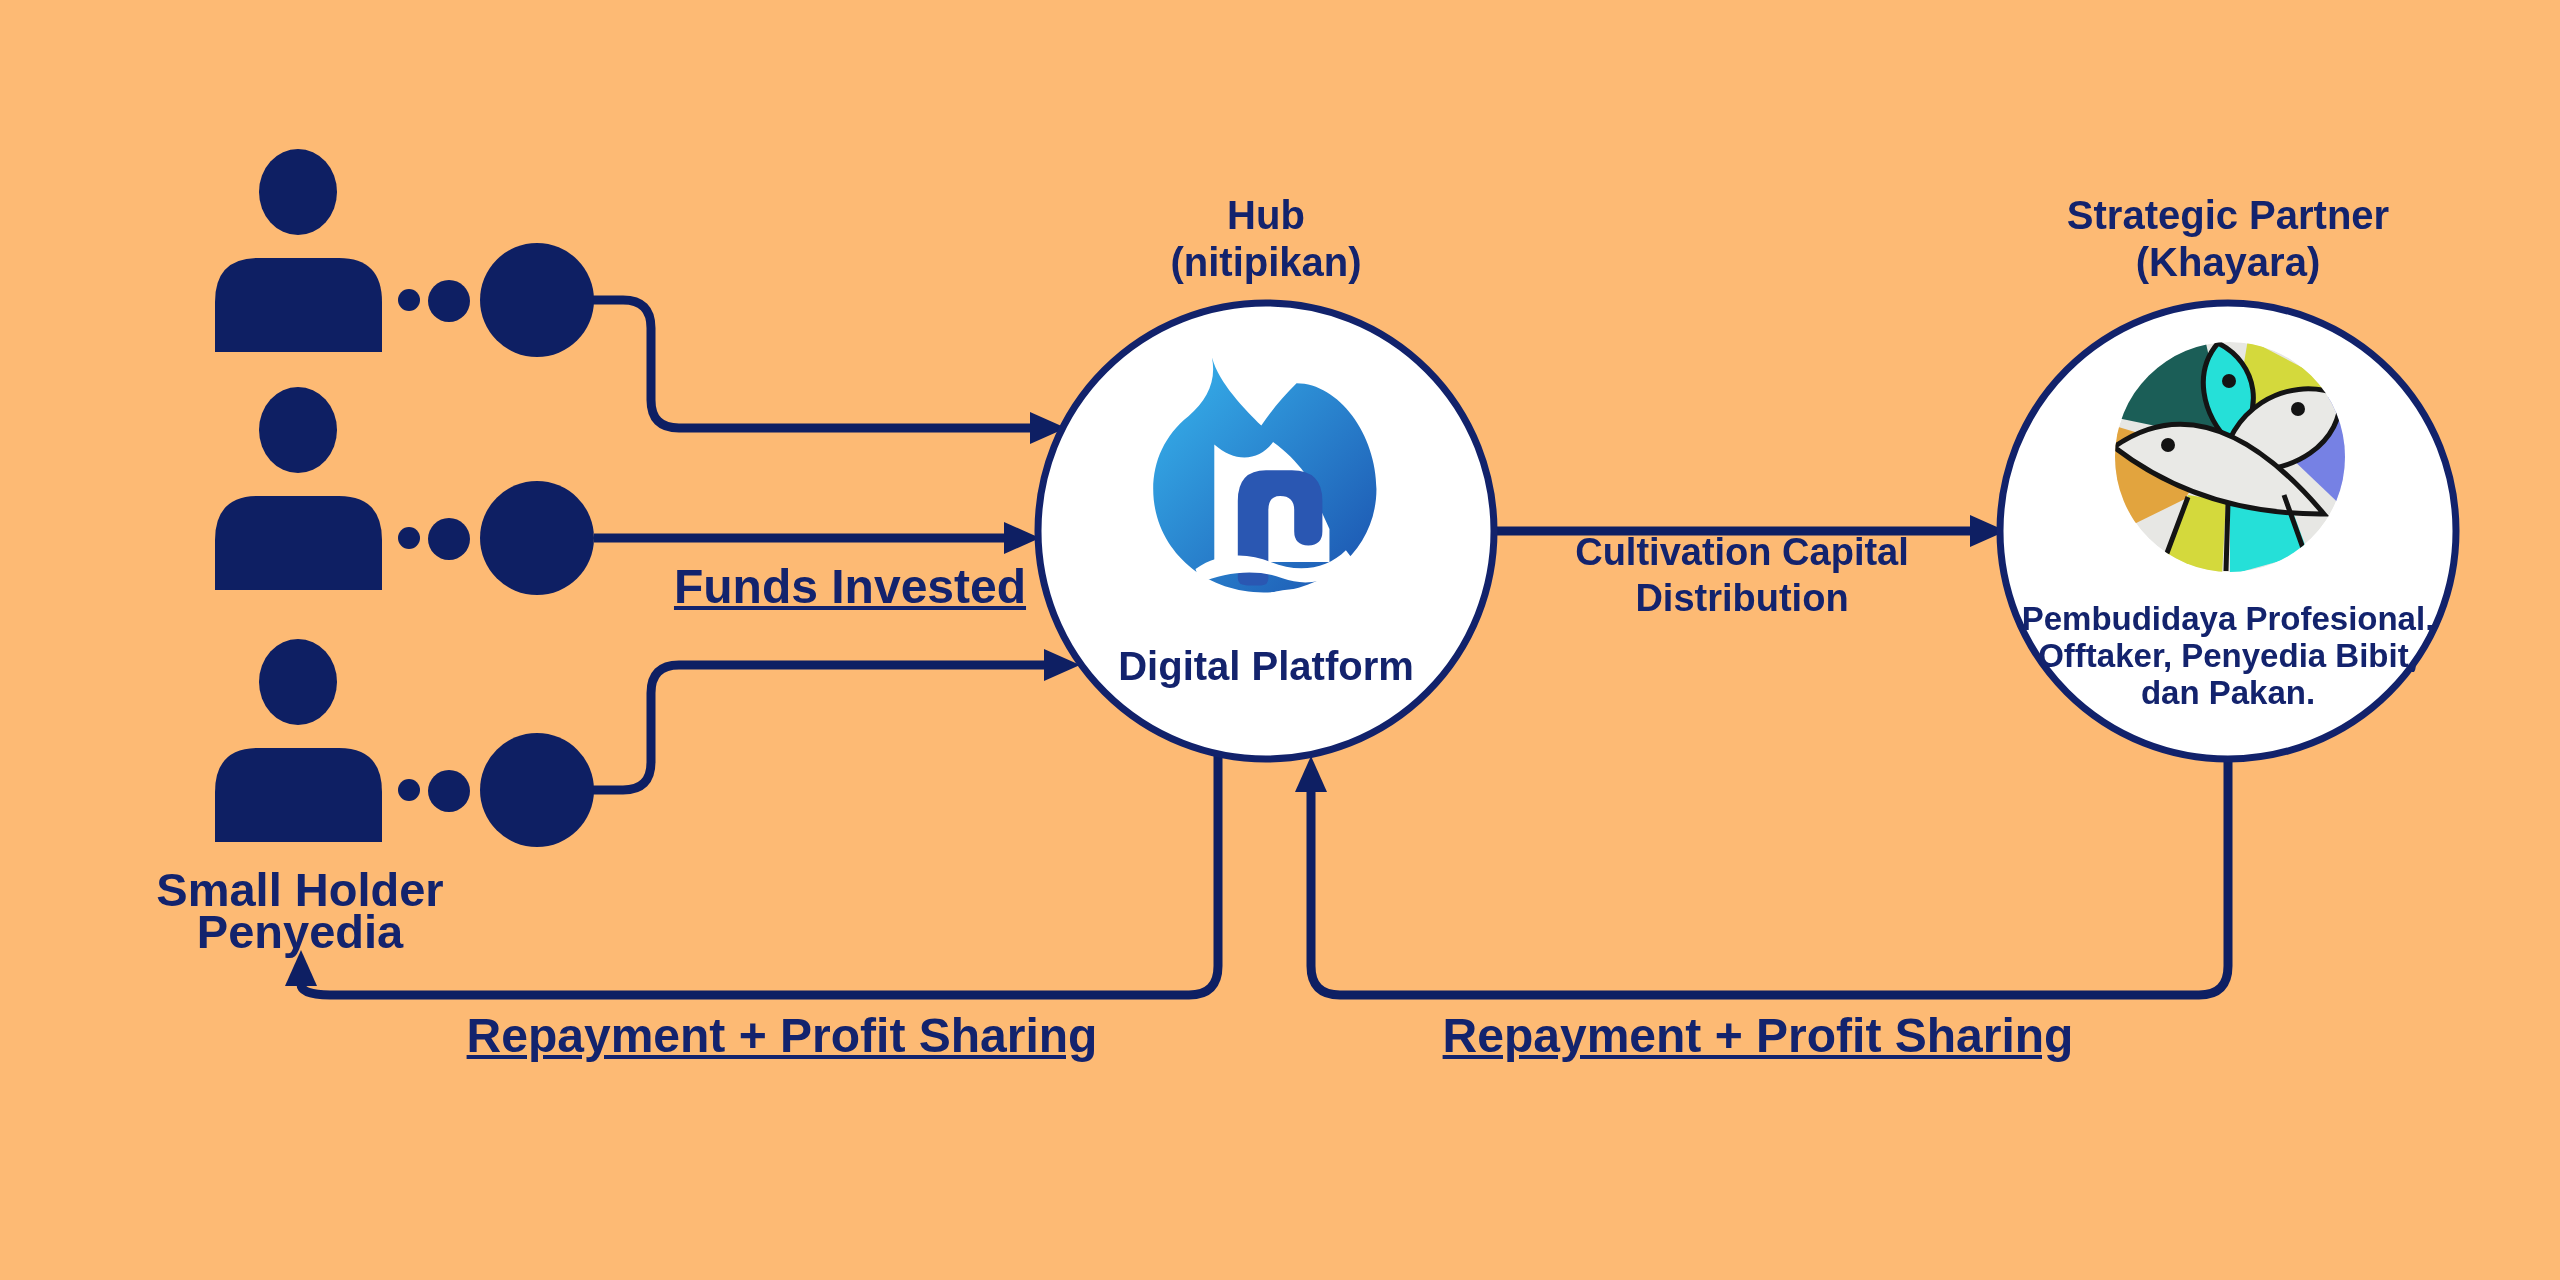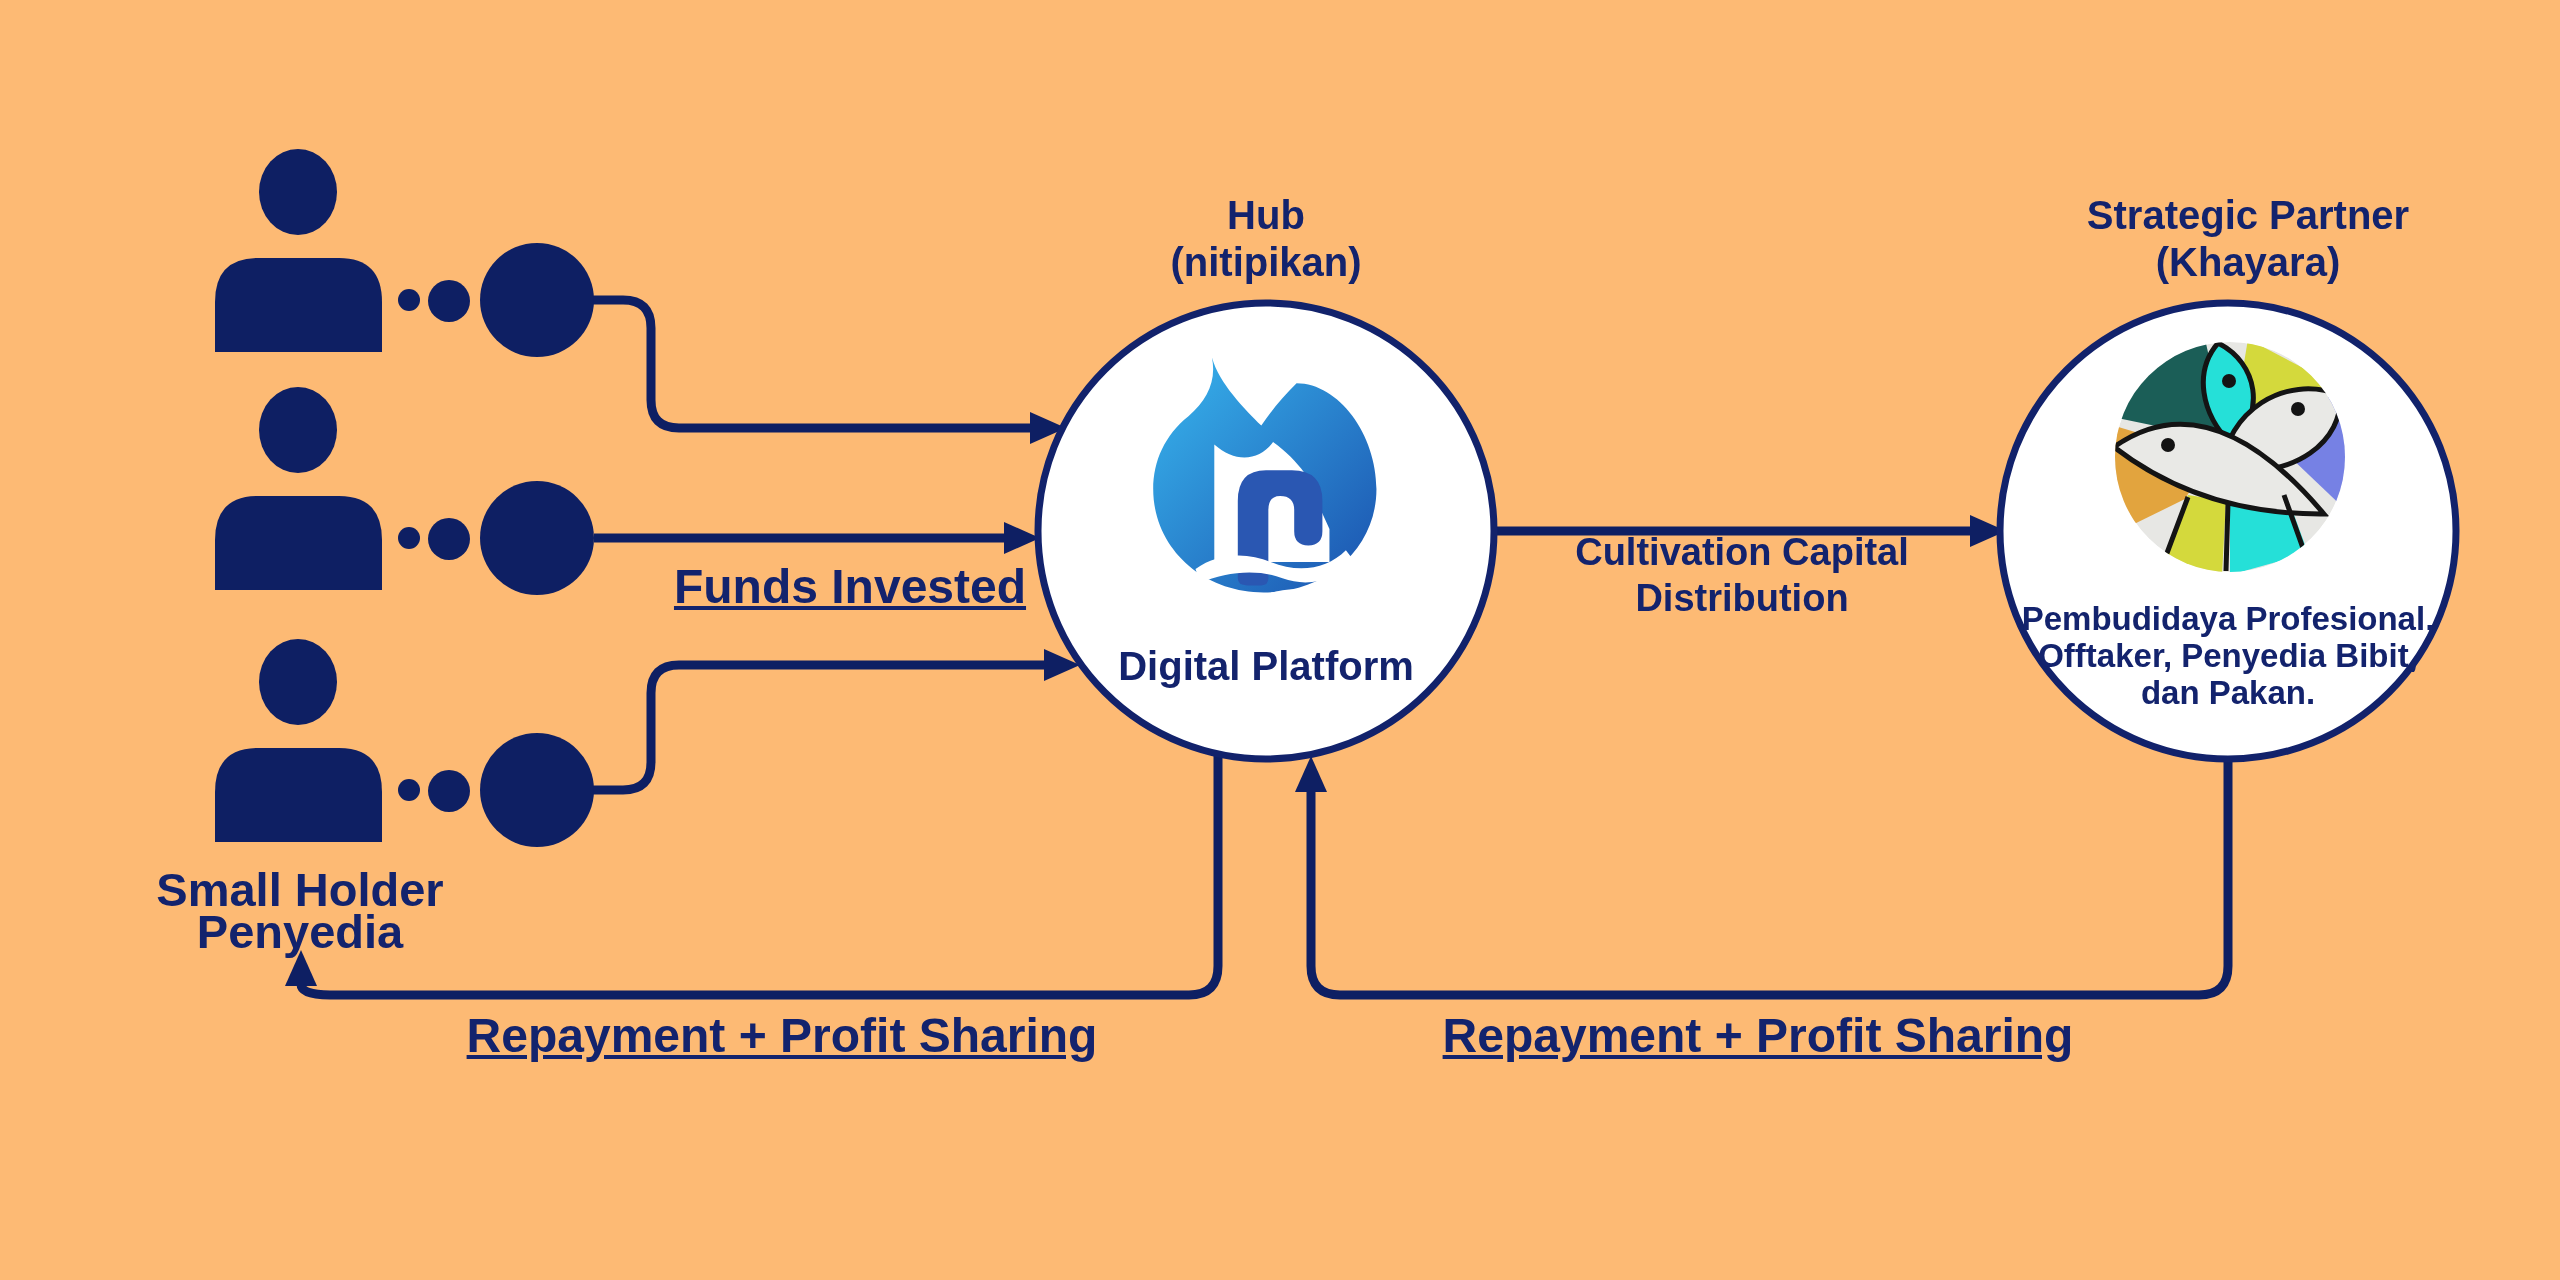--- a/index.html
+++ b/index.html
@@ -122,21 +122,21 @@
         <path stroke="#141414" stroke-width="5" fill="none" d="M-42,40 L-69,112 M-2,46 L-4,114 M54,38 L74,94"></path>
       </g>
     </g>
   </svg>
 
   <div class="lbl t-title" style="left:1266px; top:192px;">
     <span>Hub</span>
     <span>(nitipikan)</span>
   </div>
 
-  <div class="lbl t-title" style="left:2228px; top:192px;margin-left:20px;">
+  <div class="lbl t-title" style="left:2228px; top:192px;">
     <span>Strategic Partner</span>
     <span>(Khayara)</span>
   </div>
 
   <div class="lbl t-caption" style="left:1266px; top:644px;">Digital Platform</div>
 
   <div class="lbl t-desc" style="left:2228px; top:600px;">
     <span>Pembudidaya Profesional,</span>
     <span>Offtaker, Penyedia Bibit,</span>
     <span>dan Pakan.</span>

